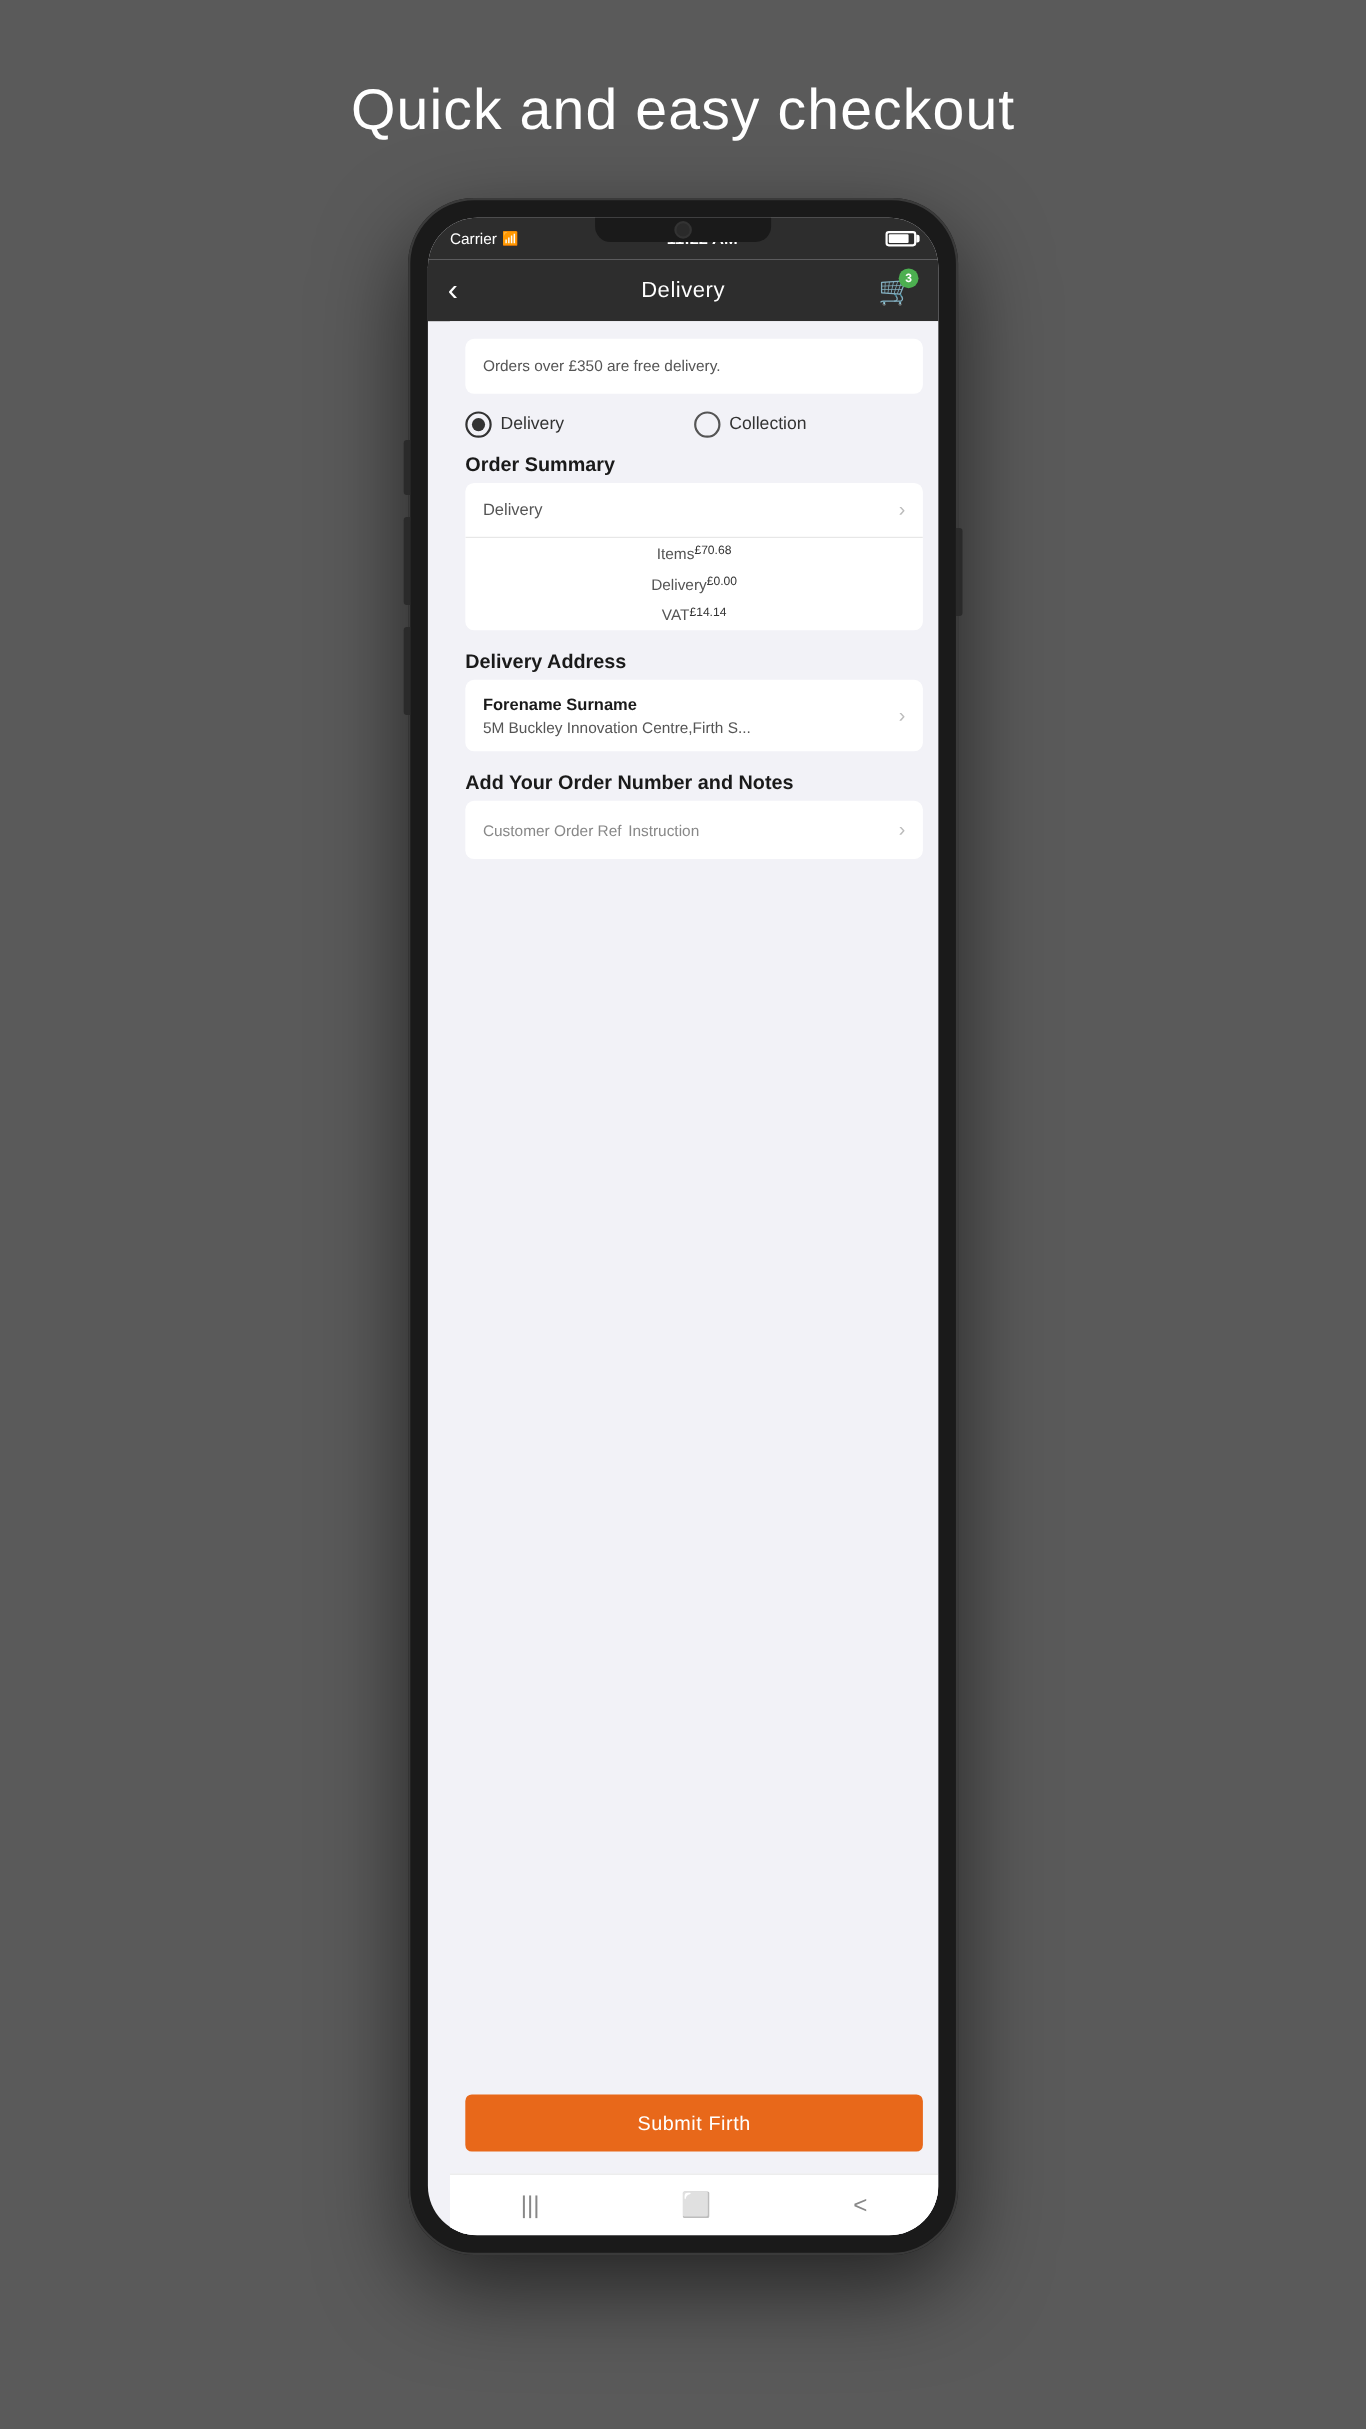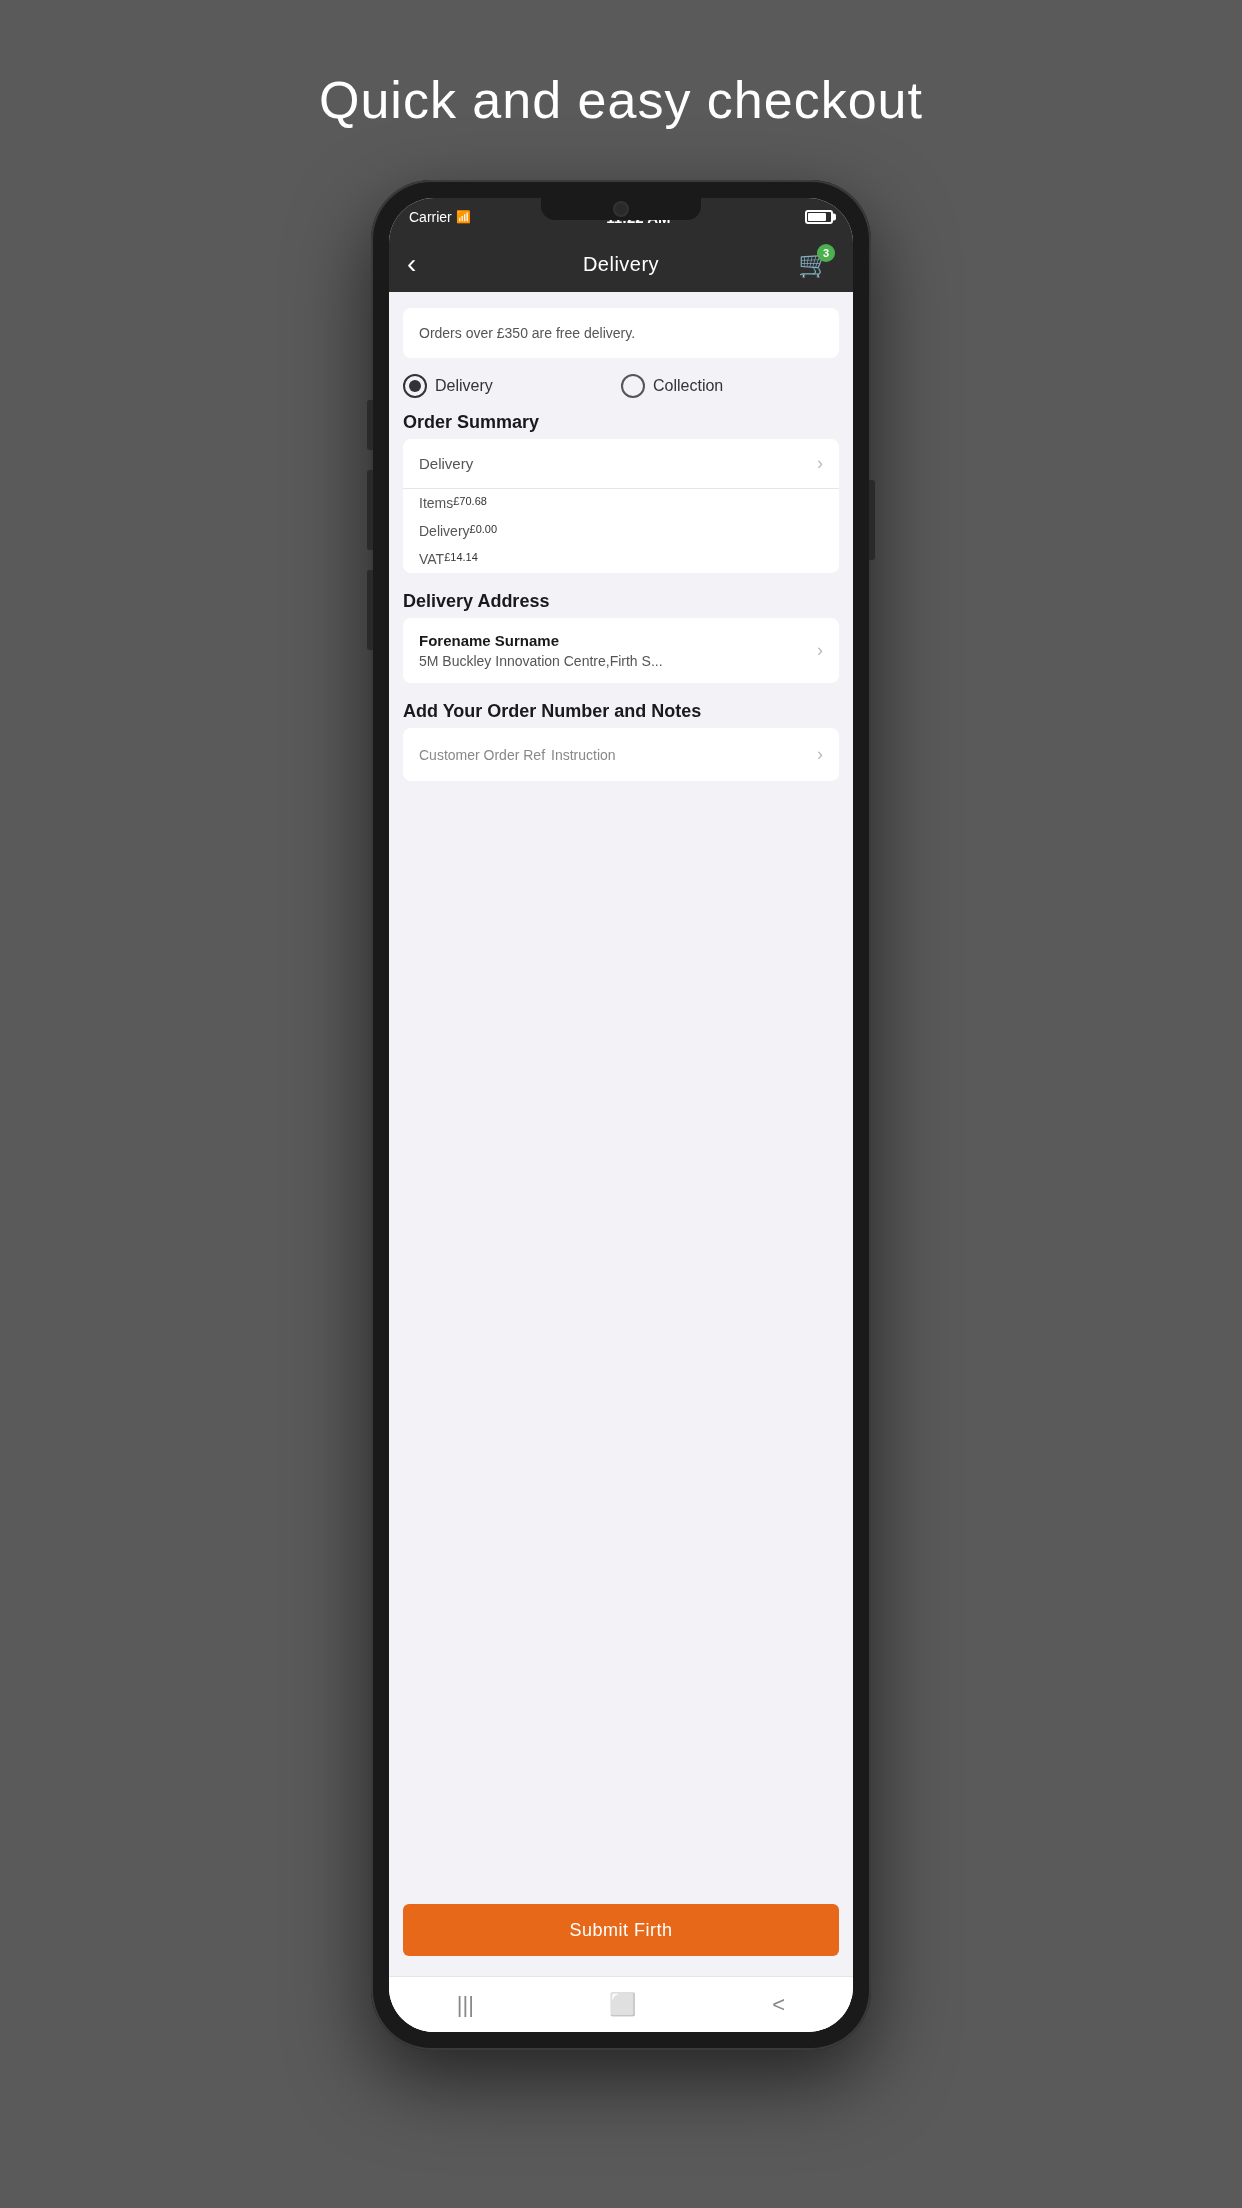--- a/index.html
+++ b/index.html
@@ -235,20 +235,21 @@
       justify-content: center;
     }
 
     
     .scroll-content {
       flex: 1;
       overflow-y: auto;
       background: #f2f2f7;
       display: flex;
       flex-direction: column;
+      margin-left: 20px;
     }
 
     .scroll-content::-webkit-scrollbar { display: none; }
 
     
     .delivery-banner {
       margin: 16px 14px 0;
       background: #ffffff;
       border-radius: 8px;
       padding: 16px 16px;
@@ -334,21 +335,21 @@
     }
 
     .chevron {
       color: #bbb;
       font-size: 18px;
     }
 
     
     .order-row {
       display: flex;
-      justify-content: flex-start;
+      justify-content: center;
       padding: 6px 16px;
     }
 
     .order-row-label {
       font-size: 14px;
       color: #555;
     }
 
     .order-row-value {
       font-size: 11px;

